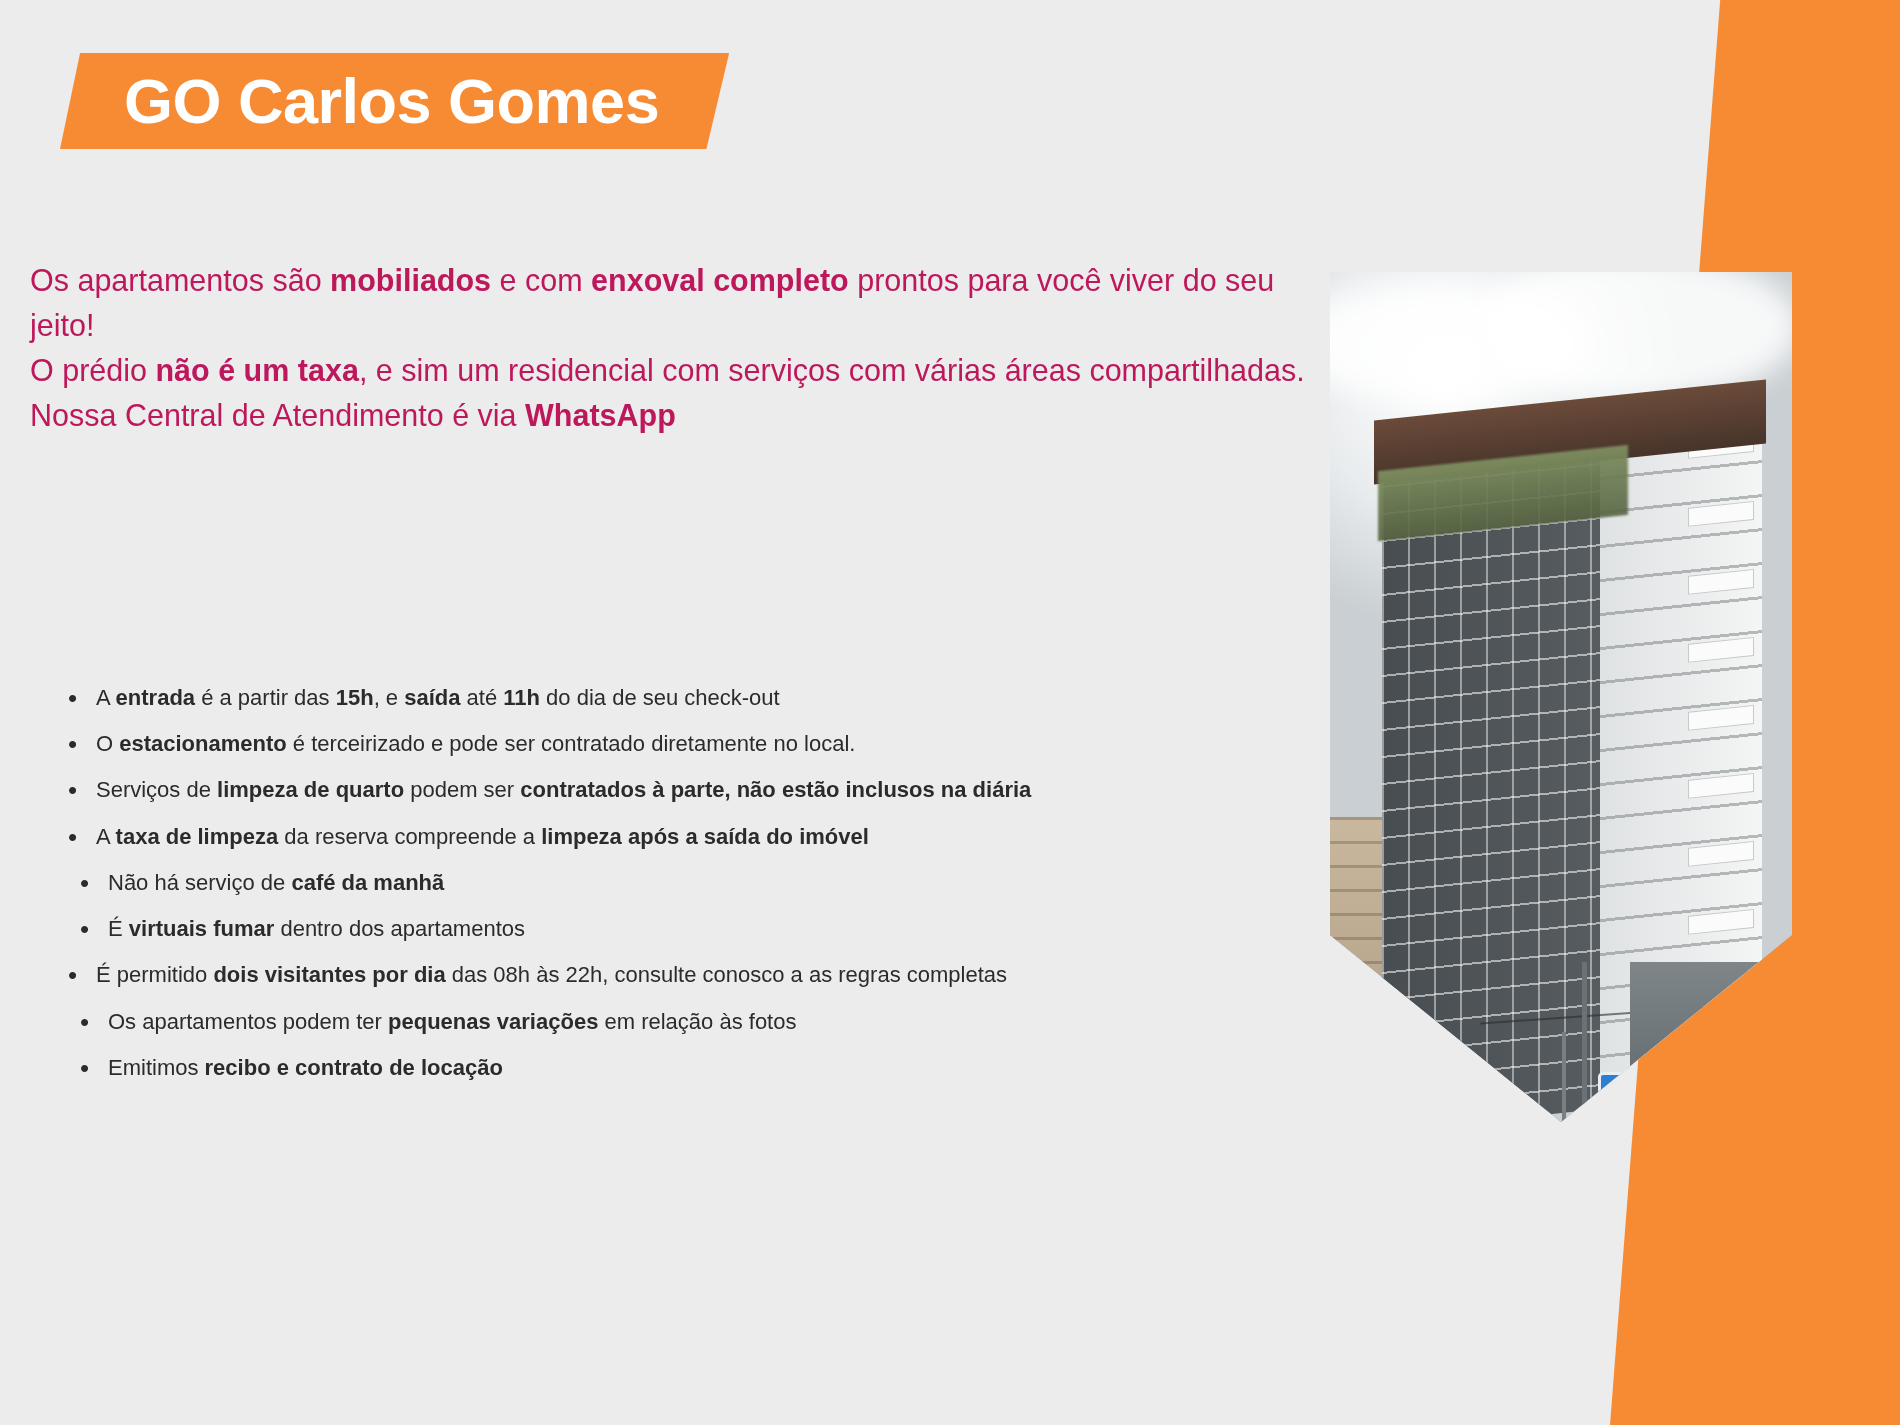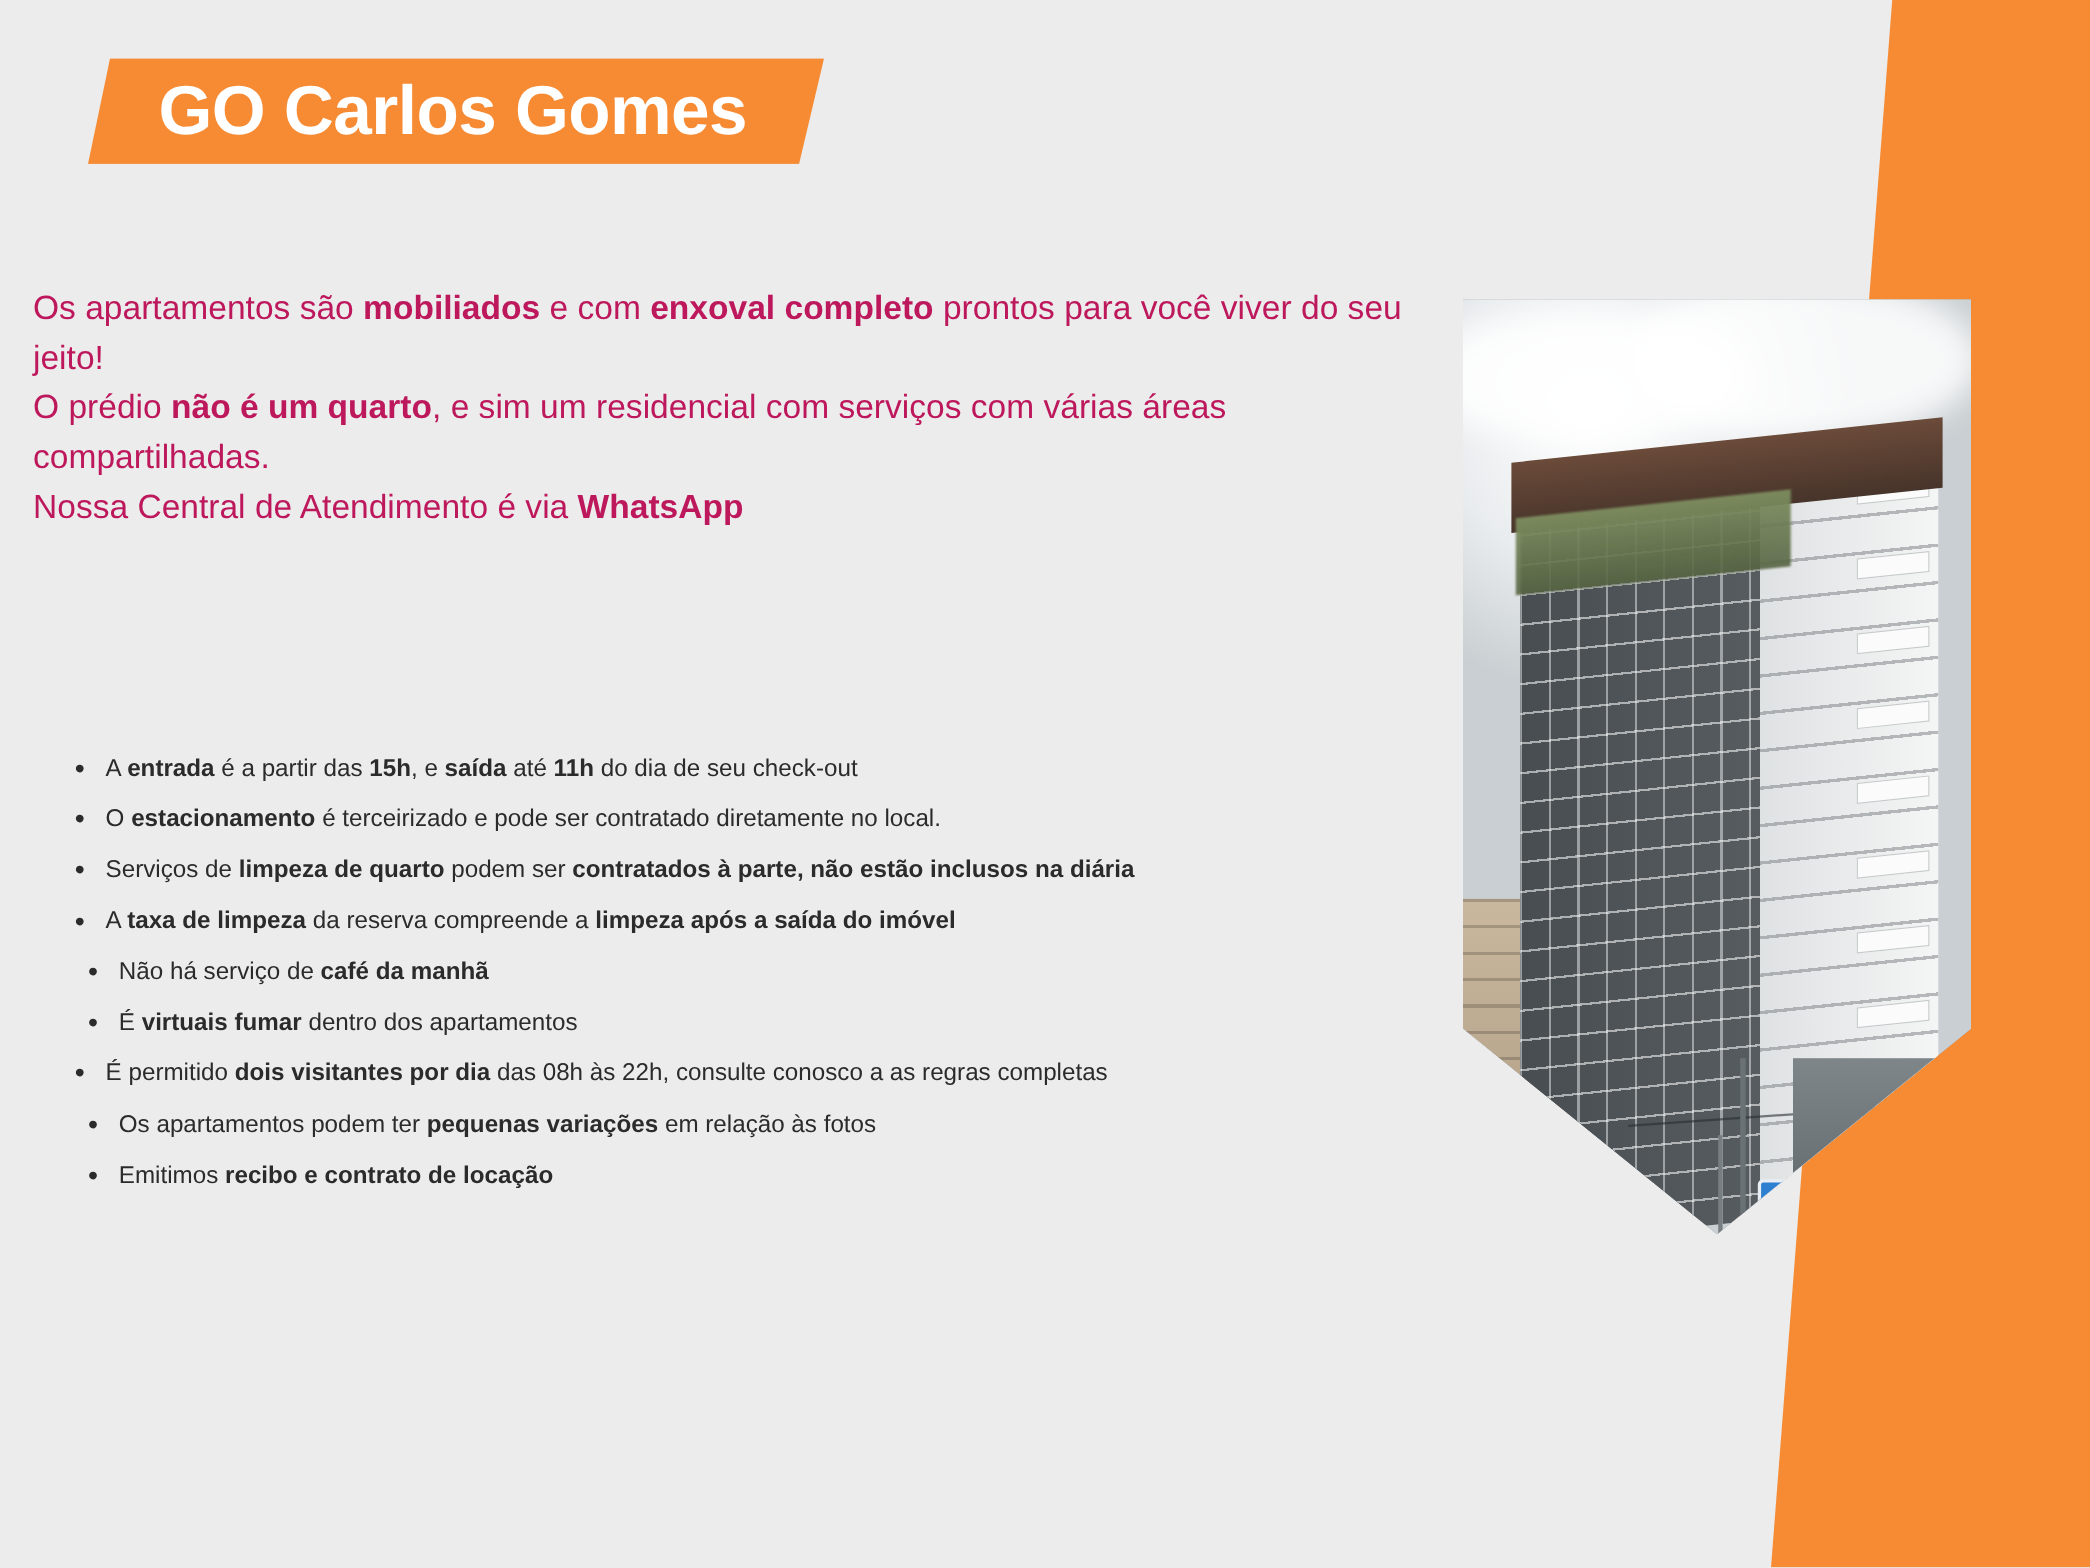--- a/index.html
+++ b/index.html
@@ -20,21 +20,21 @@
     right: 0;
     width: 290px;
     height: 100%;
     background: #f68b34;
     clip-path: polygon(38% 0, 100% 0, 100% 100%, 0 100%);
   }
 
   
   .title-banner {
     position: absolute;
-    left: 80px;
+    left: 60px;
     top: 53px;
     height: 96px;
     background: #f68b34;
     padding: 0 70px 0 64px;
     display: flex;
     align-items: center;
     clip-path: polygon(3.0% 0, 100% 0, 96.6% 100%, 0 100%);
   }
   .title-text {
     color: #ffffff;
@@ -220,21 +220,21 @@
 <body>
 
 <div class="band-wrap"></div>
 
 <div class="title-banner">
   <span class="title-text">GO Carlos Gomes</span>
 </div>
 
 <div class="intro">
   <p>Os apartamentos  são <b>mobiliados</b> e com <b>enxoval completo</b> prontos para você viver do seu jeito!</p>
-  <p>O prédio <b>não é um quarto</b>, e sim um residencial com serviços com várias áreas compartilhadas.</p>
+  <p>O prédio <b>não é um taxa</b>, e sim um residencial com serviços com várias áreas compartilhadas.</p>
   <p>Nossa Central de Atendimento é via <b>WhatsApp</b></p>
 </div>
 
 <ul class="bullets">
   <li>A <b>entrada</b> é a partir das <b>15h</b>, e <b>saída</b> até <b>11h</b> do dia de seu check-out</li>
   <li>O <b>estacionamento</b> é terceirizado e pode ser contratado diretamente no local.</li>
   <li>Serviços de <b>limpeza de quarto</b> podem ser <b>contratados à parte, não estão inclusos na diária</b></li>
   <li>A <b>taxa de limpeza</b> da reserva compreende a <b>limpeza após a saída do imóvel</b></li>
   <li class="nojust">Não há serviço de <b>café da manhã</b></li>
   <li class="nojust">É <b>virtuais fumar</b> dentro dos apartamentos</li>

